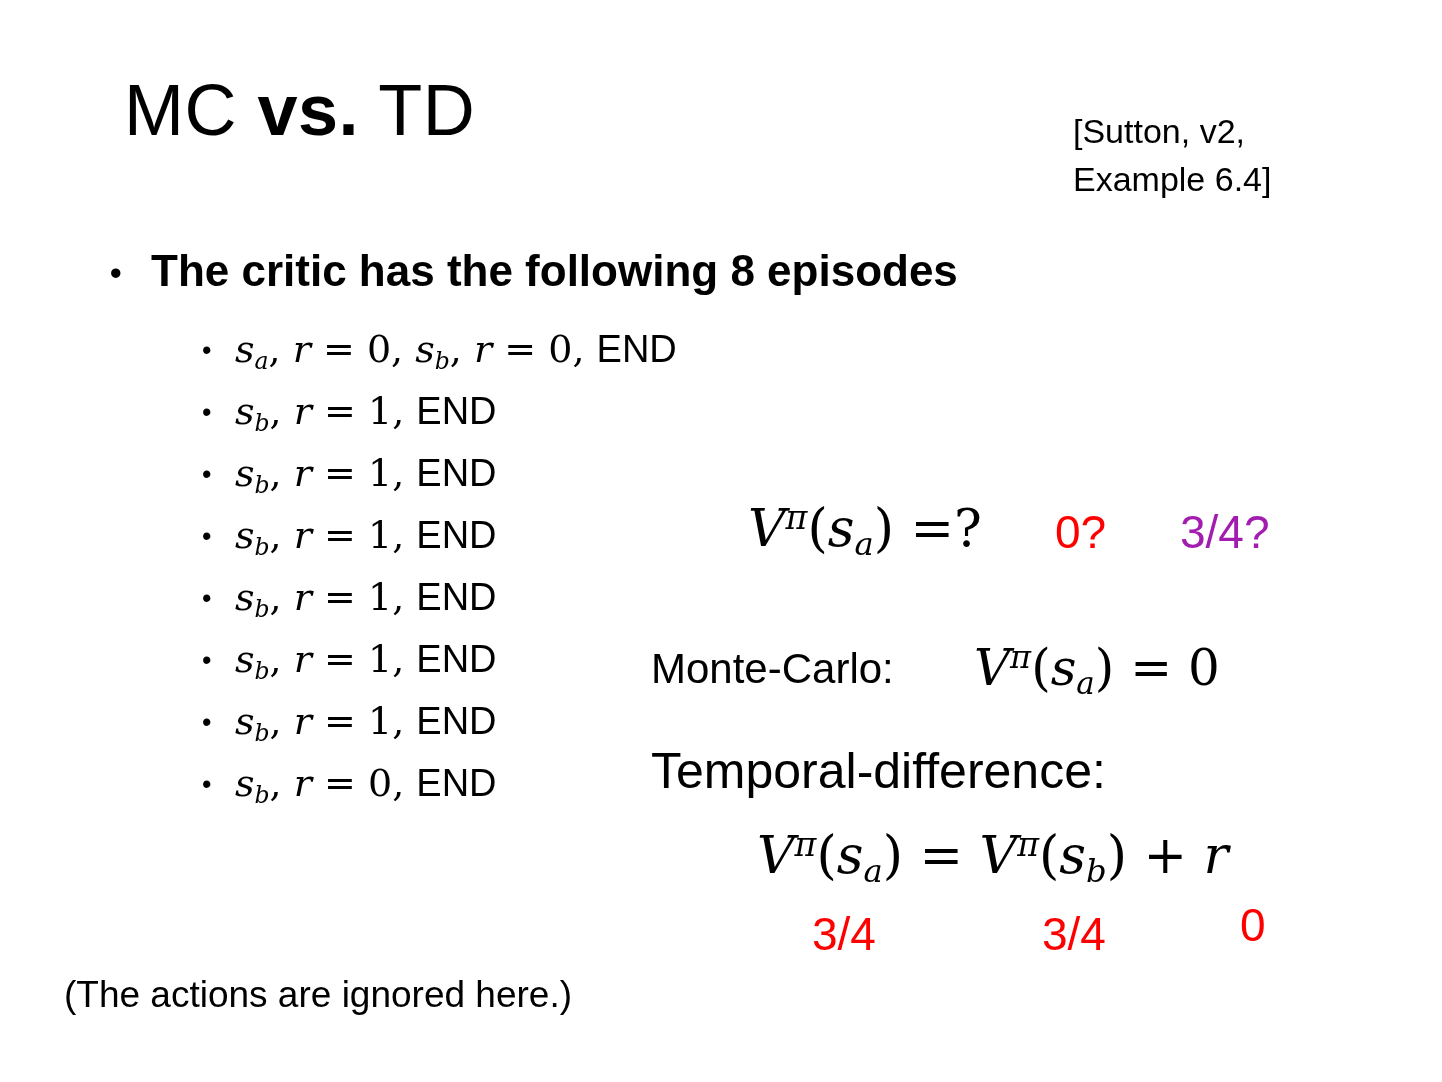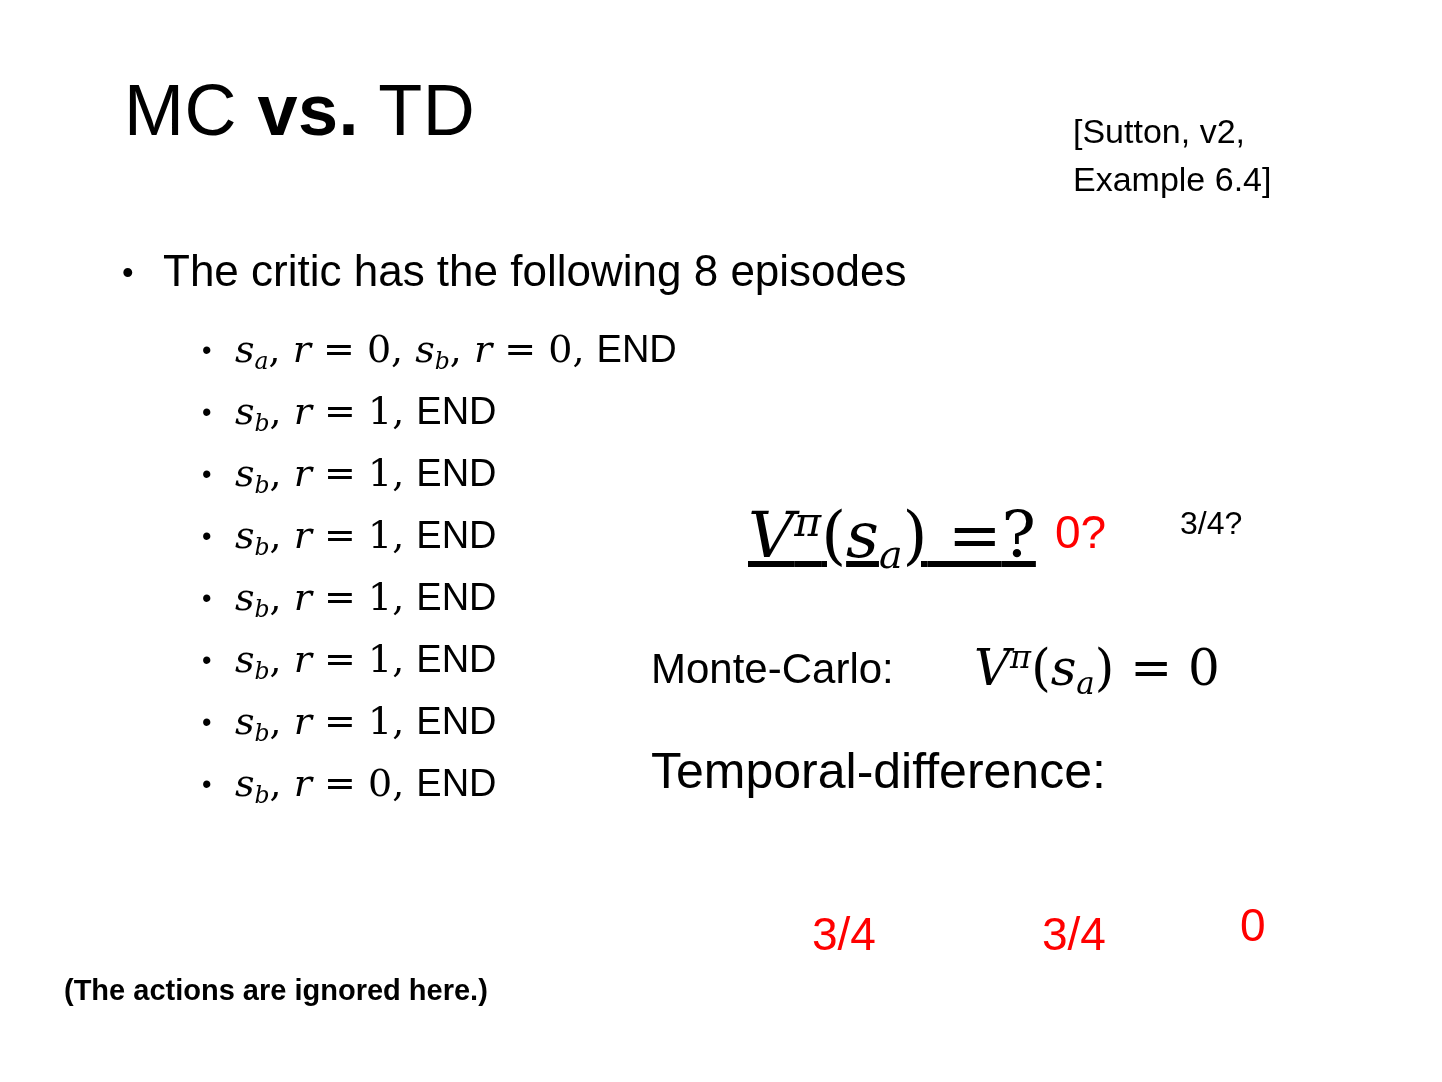--- a/index.html
+++ b/index.html
@@ -43,25 +43,26 @@
     font-size: 34px;
     line-height: 1.42;
     font-weight: 400;
     margin-top: 43px;
   }
   #citation .cline { display: block; white-space: pre; }
 
   
   #main-bullet {
     position: absolute;
-    left: 122px;
+    left: 110px;
     top: 249px;
     font-size: 44px;
     line-height: 1.0;
     white-space: pre;
+    font-weight: bold;
   }
   #main-bullet .dot {
     display: inline-block;
     width: 41px;
     font-size: 33px;
     vertical-align: 2px;
   }
 
   
   #episodes {
@@ -131,36 +132,36 @@
     font-size: 0.62em;
     font-style: italic;
     vertical-align: -0.28em;
   }
   .eqn .par, .eqn .eq, .eqn .num, .eqn .plus {
     font-style: normal;
     font-family: "DejaVu Serif", serif;
   }
 
   #eq-vb { left: 752px; top: 398px; font-size: 52px; }
-  #eq-va { left: 748px; top: 498px; font-size: 64px; text-decoration: underline; }
+  #eq-va { left: 748px; top: 498px; font-size: 52px; }
 
   #red-zeroq {
     position: absolute;
     left: 1055px;
     top: 505px;
     font-size: 46px;
     color: #FF0000;
     white-space: pre;
   }
   #red-34q {
     position: absolute;
     left: 1180px;
     top: 505px;
-    font-size: 32px;
-    color: #000000;
+    font-size: 46px;
+    color: #a21caf;
     white-space: pre;
   }
 
   #mc-label {
     position: absolute;
     left: 651px;
     top: 645px;
     font-size: 42px;
     white-space: pre;
   }
@@ -207,23 +208,22 @@
     font-size: 46px;
     color: #FF0000;
     white-space: pre;
   }
 
   
   #footnote {
     position: absolute;
     left: 64px;
     top: 974px;
-    font-size: 29px;
-    white-space: pre;
-    font-weight: bold;
+    font-size: 37px;
+    white-space: pre;
   }
 </style>
 </head>
 <body>
 
 <div id="slide">
 
   <div id="title"><span>MC </span><span class="bold">vs.</span><span> TD</span></div>
 
   <div id="citation">
@@ -257,20 +257,21 @@
   <div class="eqn" id="eq-va"><span class="V">V</span><span class="pi">π</span><span class="par">(</span><span class="s">s<sub>a</sub></span><span class="par">)</span><span class="eq"> =</span><span class="num">?</span></div>
 
   <div id="red-zeroq">0?</div>
   <div id="red-34q">3/4?</div>
 
   <div id="mc-label">Monte-Carlo:</div>
   <div class="eqn" id="eq-mc"><span class="V">V</span><span class="pi">π</span><span class="par">(</span><span class="s">s<sub>a</sub></span><span class="par">)</span><span class="eq"> = </span><span class="num">0</span></div>
 
   <div id="td-label">Temporal-difference:</div>
 
+  <div class="eqn" id="eq-td"><span class="V">V</span><span class="pi">π</span><span class="par">(</span><span class="s">s<sub>a</sub></span><span class="par">)</span><span class="eq"> = </span><span class="V">V</span><span class="pi">π</span><span class="par">(</span><span class="s">s<sub>b</sub></span><span class="par">)</span><span class="plus"> + </span><span class="s">r</span></div>
 
   <div id="red-a1">3/4</div>
   <div id="red-a2">3/4</div>
   <div id="red-a3">0</div>
 
   <div id="footnote">(The actions are ignored here.)</div>
 
 </div>
 
 </body></html>

